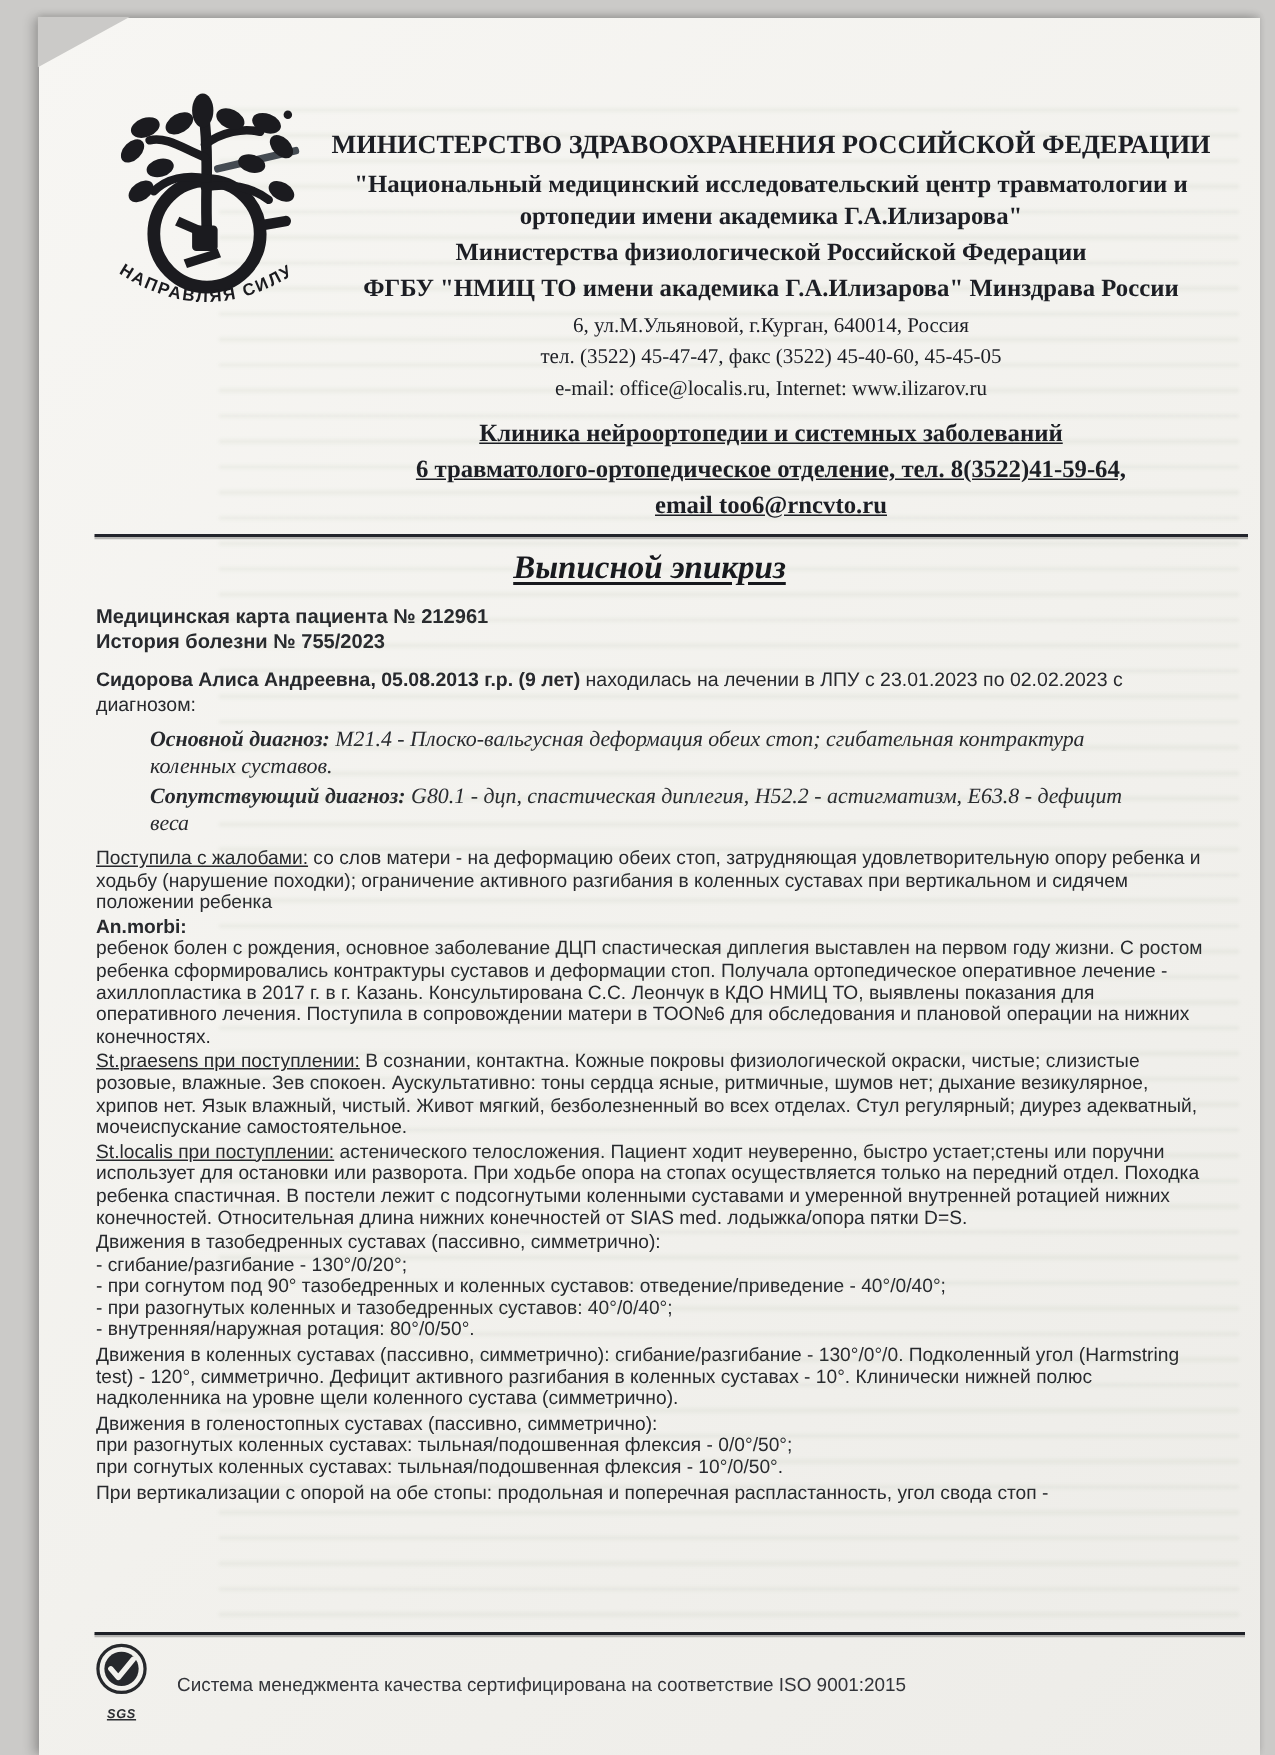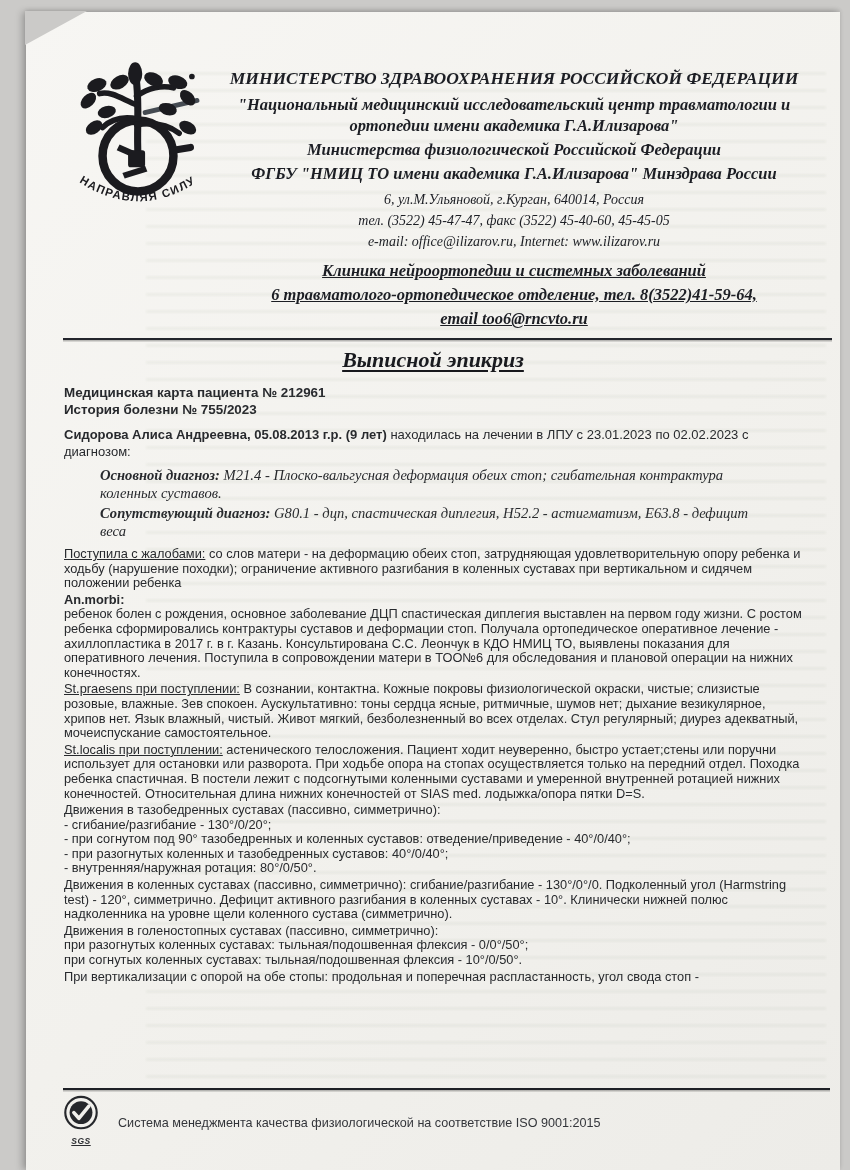--- a/index.html
+++ b/index.html
@@ -23,22 +23,22 @@
     position:absolute; left:116px; top:92px; width:58px; height:4.5px;
     background:#454b52; border-radius:2px; transform:rotate(-13deg);
   }
   .ghost-texture {
     position:absolute; left:120px; top:60px; right:14px; bottom:90px;
     background:repeating-linear-gradient(180deg, rgba(130,145,115,.07) 0 3px, transparent 3px 17px);
     filter:blur(1.2px); pointer-events:none;
   }
   
   .logo-wrap { position:absolute; left:34px; top:50px; width:156px; height:170px; }
-  .head-col { margin-left:188px; width:600px; padding-top:56px; text-align:center;
-              font-family:"Liberation Serif", serif; color:#1c1e24; position:relative;font-style:italic; }
+  .head-col { margin-left:188px; width:600px; padding-top:74px; text-align:center;
+              font-family:"Liberation Serif", serif; color:#1c1e24; position:relative; }
   .ministry  { font-weight:bold; font-size:17.5px; line-height:21px; }
   .orgline   { font-weight:bold; font-size:16.5px; line-height:21px; margin-top:3px; }
   .org-group { margin-top:5px; }
   .contact   { font-size:14px; line-height:21px; margin-top:5px; }
   .clinic    { font-weight:bold; font-size:16.5px; line-height:24px; margin-top:7px;
                text-decoration:underline; }
   .rule {
     margin:7px 8px 0 37px; border-top:2.5px solid #23252c;
     box-shadow:0 1.5px 0 rgba(0,0,0,.25);
   }
@@ -121,21 +121,21 @@
   <div class="head-col">
     <div class="ministry">МИНИСТЕРСТВО ЗДРАВООХРАНЕНИЯ РОССИЙСКОЙ ФЕДЕРАЦИИ</div>
     <div class="org-group">
       <div class="orgline">"Национальный медицинский исследовательский центр травматологии и ортопедии имени академика Г.А.Илизарова"</div>
       <div class="orgline">Министерства физиологической Российской Федерации</div>
       <div class="orgline">ФГБУ "НМИЦ ТО имени академика Г.А.Илизарова" Минздрава России</div>
     </div>
     <div class="contact">
       <div>6, ул.М.Ульяновой, г.Курган, 640014, Россия</div>
       <div>тел. (3522) 45-47-47, факс (3522) 45-40-60, 45-45-05</div>
-      <div>e-mail: office@ilizarov.ru, Internet: www.ilizarov.ru</div>
+      <div>e-mail: office@localis.ru, Internet: www.ilizarov.ru</div>
     </div>
     <div class="clinic">
       <div>Клиника нейроортопедии и системных заболеваний</div>
       <div>6 травматолого-ортопедическое отделение, тел. 8(3522)41-59-64,</div>
       <div>email too6@rncvto.ru</div>
     </div>
   </div>
 
   <div class="rule"></div>
 
@@ -178,14 +178,14 @@
 
   <div class="footer-rule"></div>
   <div class="sgs-badge">
     <svg width="44" height="40" viewBox="0 0 60 56">
       <circle cx="30" cy="26" r="22" fill="none" stroke="#26282c" stroke-width="3"></circle>
       <circle cx="30" cy="26" r="16" fill="#26282c"></circle>
       <path d="M20 26 l7 8 l14 -17" fill="none" stroke="#f2f1ed" stroke-width="5" stroke-linecap="round" stroke-linejoin="round"></path>
     </svg>
     <span class="sgs-label">SGS</span>
   </div>
-  <div class="cert-text">Система менеджмента качества физиологической на соответствие ISO 9001:2015</div>
+  <div class="cert-text">Система менеджмента качества сертифицирована на соответствие ISO 9001:2015</div>
 </div>
 
 </body></html>

